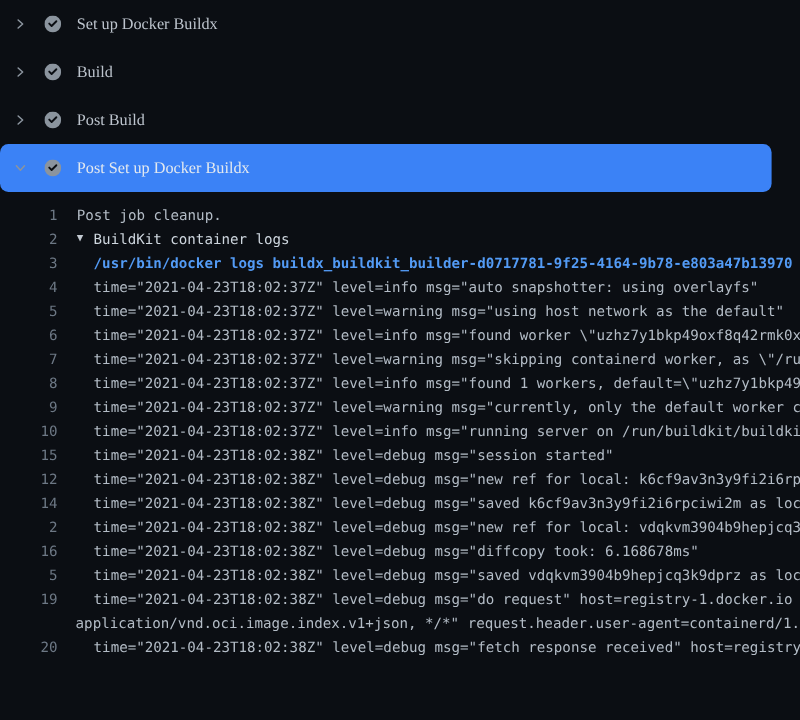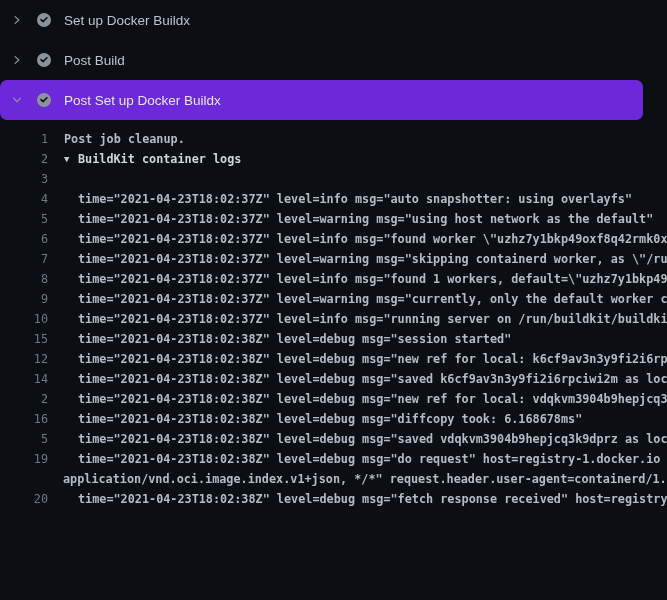--- a/index.html
+++ b/index.html
@@ -1,38 +1,38 @@
 <!DOCTYPE html>
 <html><head>
 <meta charset="utf-8">
 <style>
   html,body{margin:0;padding:0;background:#0b0e13;}
   body{width:667px;height:600px;overflow:hidden;position:relative;
        font-family:"Liberation Sans",sans-serif;}
 
   
-  .steps{width:643px;}
+  .steps{width:643px;font-family:Liberation Serif, serif;}
   .step{height:40px;display:flex;align-items:center;box-sizing:border-box;
         cursor:pointer;}
   .step .chev{width:12px;height:12px;margin-left:11px;display:flex;
         align-items:center;justify-content:center;flex:0 0 auto;}
   .step.expanded .chev svg{transform:rotate(90deg);}
   .step .check{width:14px;height:14px;margin-left:14px;display:flex;
         align-items:center;justify-content:center;flex:0 0 auto;}
   .step-label{margin-left:13px;font-size:13.5px;color:#bdc4cd;}
-  .step.expanded{background:#6d28d9;border-radius:7px;}
+  .step.expanded{background:#3b82f6;border-radius:7px;}
   .step.expanded .step-label{color:#e3e9ef;}
 
   
   .log{padding-top:9px;font-family:"DejaVu Sans Mono","Liberation Mono",monospace;
        font-size:11.8px;width:667px;overflow:hidden;}
   .row{display:flex;height:20px;line-height:20px;white-space:pre;overflow:hidden;}
   .ln{flex:0 0 48px;text-align:right;color:#6d7885;}
   .marker{display:none;}
-  .lt{color:#b3bcc6;font-weight:bold;}
+  .lt{color:#b3bcc6;}
   .row.i0 .lt{margin-left:16px;}
   .row.i1 .lt{margin-left:30px;}
   .row.wrap .lt{margin-left:15px;}
   .row.group .marker{display:inline-block;margin-left:16px;width:14px;
        color:#c3cad2;font-size:9px;cursor:pointer;}
   .row.group .lt{margin-left:0;color:#ced6de;}
   .row.command .lt{color:#539bf5;font-weight:bold;}
 </style>
 </head>
 <body>
@@ -46,20 +46,34 @@
     </span>
     <span class="check">
       <svg width="14" height="14" viewBox="0 0 16 16">
         <circle cx="8" cy="8" r="8" fill="#8b949e"></circle>
         <path d="M11.4 5.4 L6.9 9.9 L4.6 7.6" fill="none" stroke="#0b0e13" stroke-width="1.8" stroke-linecap="round" stroke-linejoin="round"></path>
       </svg>
     </span>
     <span class="step-label">Set up Docker Buildx</span>
   </div>
 
+  <div class="step collapsed">
+    <span class="chev">
+      <svg width="12" height="12" viewBox="0 0 16 16">
+        <path d="M5.5 3.5 L10.5 8 L5.5 12.5" fill="none" stroke="#8b949e" stroke-width="1.7" stroke-linecap="round" stroke-linejoin="round"></path>
+      </svg>
+    </span>
+    <span class="check">
+      <svg width="14" height="14" viewBox="0 0 16 16">
+        <circle cx="8" cy="8" r="8" fill="#8b949e"></circle>
+        <path d="M11.4 5.4 L6.9 9.9 L4.6 7.6" fill="none" stroke="#0b0e13" stroke-width="1.8" stroke-linecap="round" stroke-linejoin="round"></path>
+      </svg>
+    </span>
+    <span class="step-label">Build</span>
+  </div>
 
   <div class="step collapsed">
     <span class="chev">
       <svg width="12" height="12" viewBox="0 0 16 16">
         <path d="M5.5 3.5 L10.5 8 L5.5 12.5" fill="none" stroke="#8b949e" stroke-width="1.7" stroke-linecap="round" stroke-linejoin="round"></path>
       </svg>
     </span>
     <span class="check">
       <svg width="14" height="14" viewBox="0 0 16 16">
         <circle cx="8" cy="8" r="8" fill="#8b949e"></circle>
@@ -93,20 +107,21 @@
 
   <div class="row group i0">
     <span class="ln">2</span>
     <span class="marker">▼</span>
     <span class="lt">BuildKit container logs</span>
   </div>
 
   <div class="row command i1">
     <span class="ln">3</span>
     
+    <span class="lt">/usr/bin/docker logs buildx_buildkit_builder-d0717781-9f25-4164-9b78-e803a47b13970</span>
   </div>
 
   <div class="row plain i1">
     <span class="ln">4</span>
     
     <span class="lt">time="2021-04-23T18:02:37Z" level=info msg="auto snapshotter: using overlayfs"</span>
   </div>
 
   <div class="row plain i1">
     <span class="ln">5</span>

